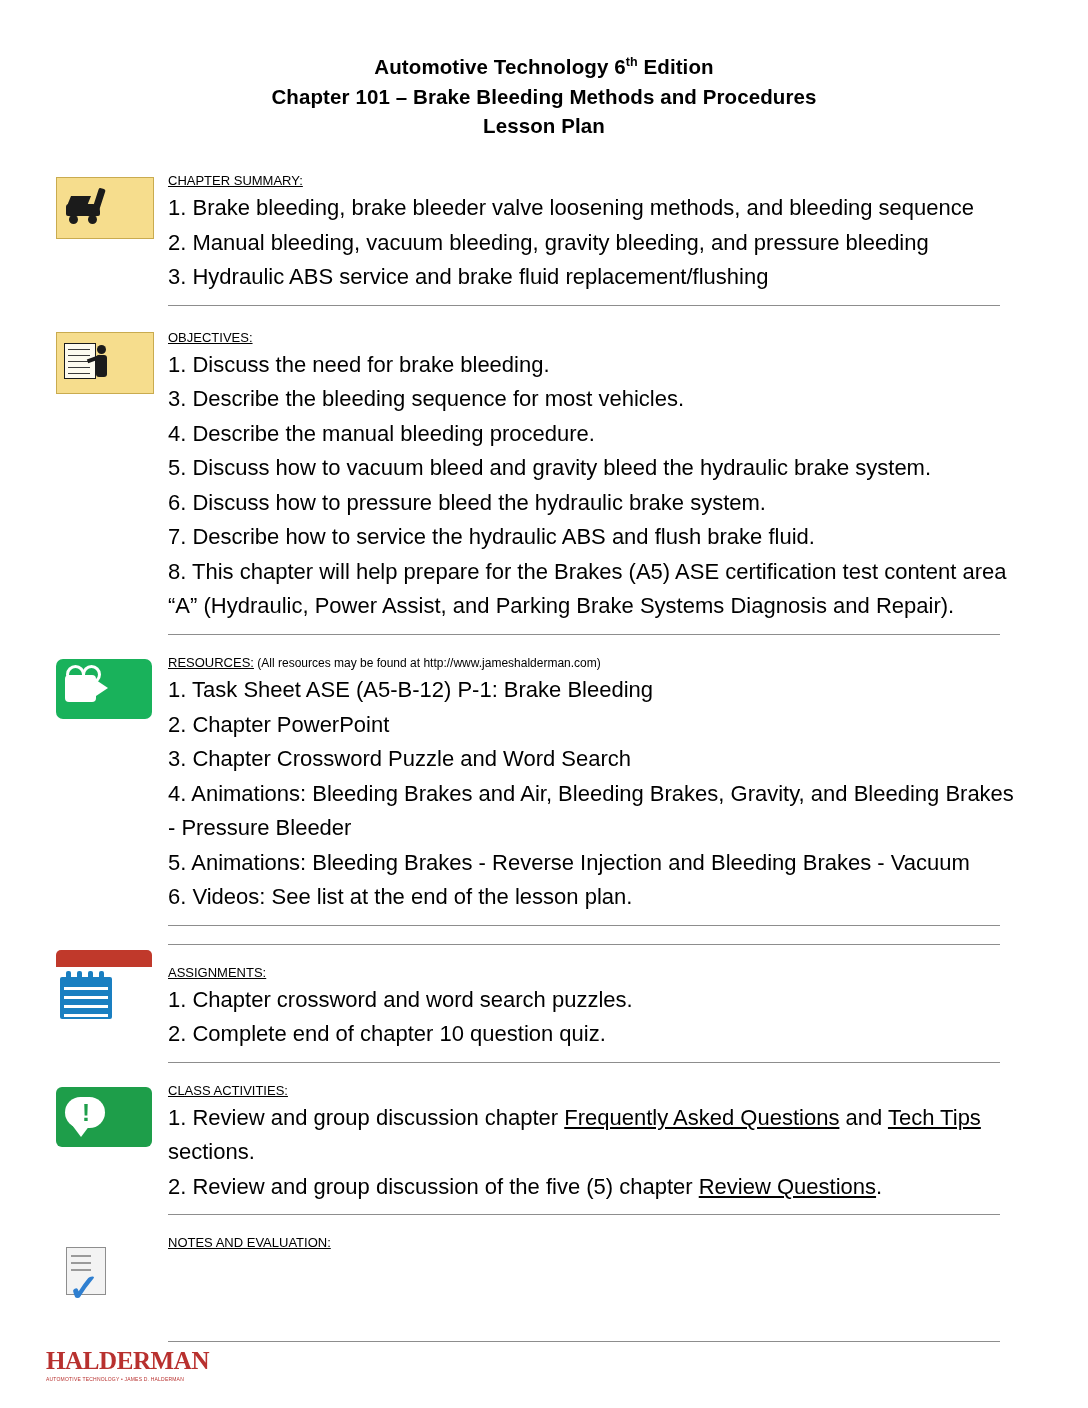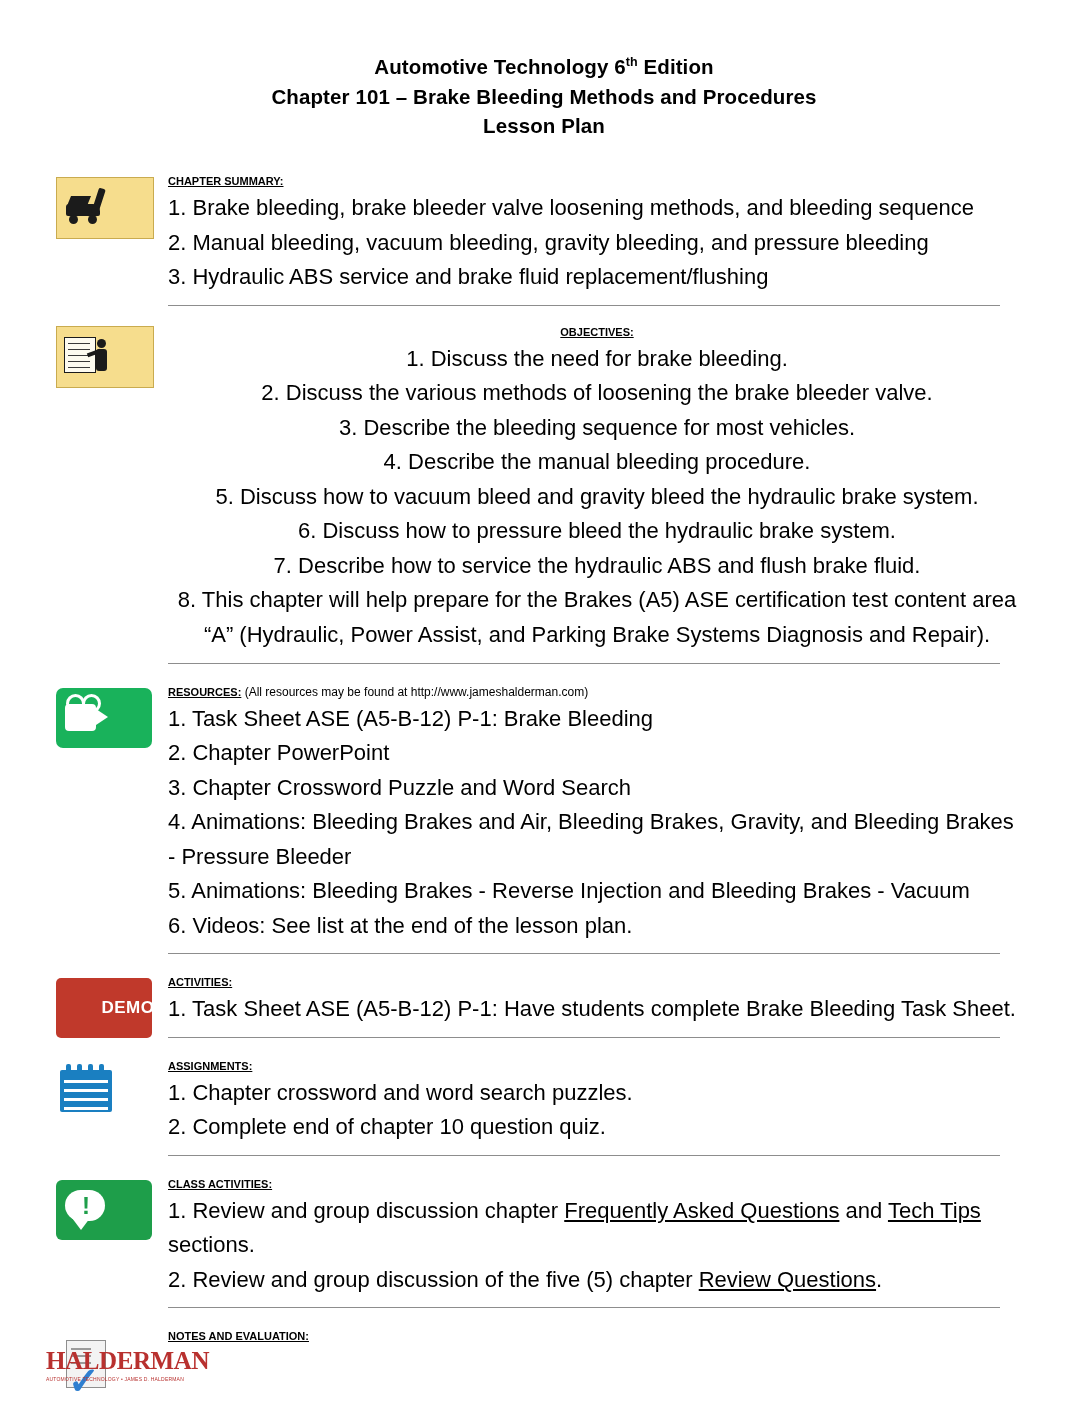--- a/index.html
+++ b/index.html
@@ -54,22 +54,22 @@
   .section-body {
     padding-bottom: 10px;
   }
   .rule {
     border-bottom: 1px solid #8d8d8d;
     margin-left: 168px;
     margin-right: 88px;
     height: 0;
   }
   .sec-title {
-    font-weight: bold;
-    font-size: 11px;
+    font-weight: normal;
+    font-size: 13px;
     text-decoration: underline;
     display: inline;
   }
   .sec-title-wrap {
     margin-bottom: 2px;
   }
   .sec-title-extra {
     font-weight: normal;
     font-size: 12px;
     text-decoration: none;
@@ -371,36 +371,35 @@
       </div>
       <div class="section-body">
         <div class="sec-title-wrap"><span class="sec-title">CHAPTER SUMMARY:</span></div>
         <p class="item">1. Brake bleeding, brake bleeder valve loosening methods, and bleeding sequence</p>
         <p class="item">2. Manual bleeding, vacuum bleeding, gravity bleeding, and pressure bleeding</p>
         <p class="item">3. Hydraulic ABS service and brake fluid replacement/flushing</p>
       </div>
     </div>
     <div class="rule"></div>
 
-    <div class="section" style="margin-top:16px;text-align:center;">
+    <div class="section" style="margin-top:22px;">
       <div class="icon icon-objectives">
         <span class="board"></span>
         <span class="ln" style="top:16px;"></span>
         <span class="ln" style="top:22px;"></span>
         <span class="ln" style="top:28px;"></span>
         <span class="ln" style="top:34px;"></span>
         <span class="ln" style="top:40px;"></span>
         <span class="arm"></span>
         <span class="person-head"></span>
         <span class="person-body"></span>
       </div>
       <div class="section-body">
         <div class="sec-title-wrap"><span class="sec-title">OBJECTIVES:</span></div>
         <p class="item">1. Discuss the need for brake bleeding.</p>
-        <p class="item">2. Discuss the various methods of loosening the brake bleeder valve.</p>
         <p class="item">3. Describe the bleeding sequence for most vehicles.</p>
         <p class="item">4. Describe the manual bleeding procedure.</p>
         <p class="item">5. Discuss how to vacuum bleed and gravity bleed the hydraulic brake system.</p>
         <p class="item">6. Discuss how to pressure bleed the hydraulic brake system.</p>
         <p class="item">7. Describe how to service the hydraulic ABS and flush brake fluid.</p>
         <p class="item">8. This chapter will help prepare for the Brakes (A5) ASE certification test content area “A” (Hydraulic, Power Assist, and Parking Brake Systems Diagnosis and Repair).</p>
       </div>
     </div>
     <div class="rule"></div>
 
@@ -420,24 +419,20 @@
         <p class="item">5. Animations: Bleeding Brakes - Reverse Injection and Bleeding Brakes - Vacuum</p>
         <p class="item">6. Videos: See list at the end of the lesson plan.</p>
       </div>
     </div>
     <div class="rule"></div>
 
     <div class="section" style="margin-top:18px;">
       <div class="icon icon-activities">
           <span>DEMO</span>
         </div>
-      <div class="section-body">
-        <div class="sec-title-wrap"><span class="sec-title">ACTIVITIES:</span></div>
-        <p class="item bold-lead"><b>1. Task Sheet ASE (A5-B-12) P-1:</b><span> Have students complete Brake Bleeding Task Sheet.</span></p>
-      </div>
     </div>
     <div class="rule"></div>
 
     <div class="section" style="margin-top:18px;">
       <div class="icon icon-assignments">
         <span class="ring" style="left:10px;"></span>
         <span class="ring" style="left:21px;"></span>
         <span class="ring" style="left:32px;"></span>
         <span class="ring" style="left:43px;"></span>
         <span class="pad"></span>

